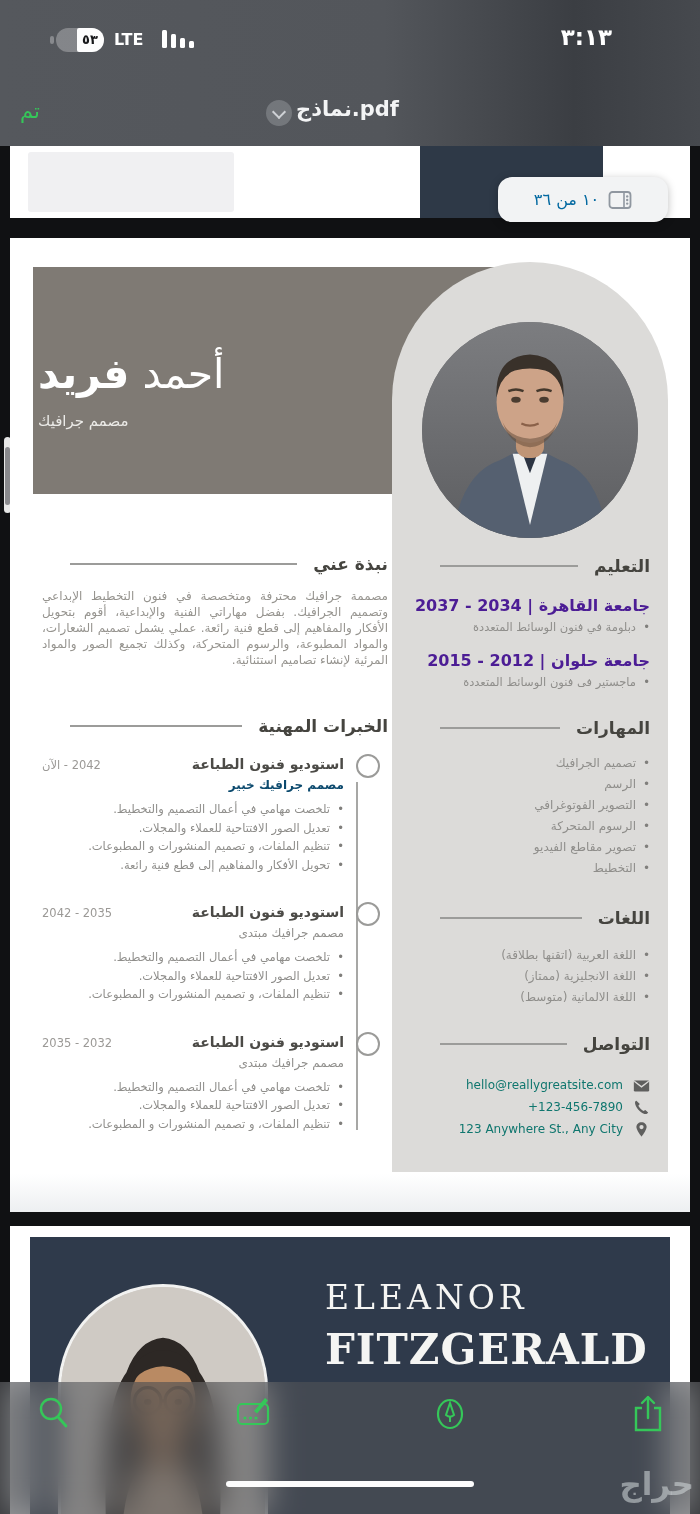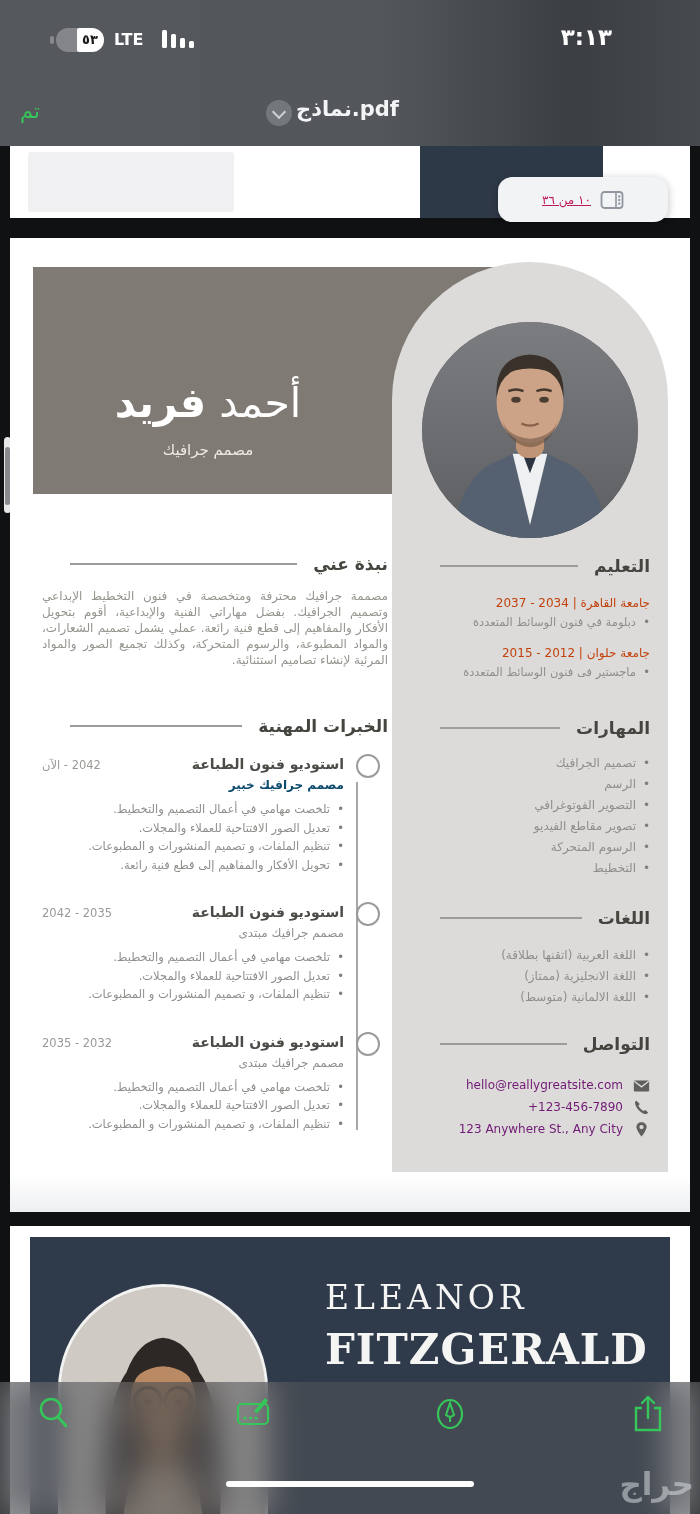--- a/index.html
+++ b/index.html
@@ -30,31 +30,31 @@
   .doc{position:absolute;left:0;top:146px;width:700px;height:1368px;}
 
   
   .page9{position:absolute;left:10px;top:0;width:680px;height:72px;background:#fff;}
   .p9-gray{position:absolute;left:18px;top:6px;width:206px;height:60px;background:#f0f0f2;border-radius:3px;}
   .p9-navy{position:absolute;left:410px;top:0;width:183px;height:72px;background:#2e3947;}
 
   
   .pill{position:absolute;left:498px;top:31px;width:170px;height:45px;border-radius:14px;background:#f2f3f4;
     box-shadow:0 2px 8px rgba(0,0,0,0.25);display:flex;align-items:center;justify-content:center;gap:9px;direction:rtl;}
-  .pill .ptxt{color:#be185d;font-size:12px;direction:rtl;text-decoration:underline;}
+  .pill .ptxt{color:#0369a1;font-size:16px;direction:rtl;}
 
   
   .sb-track{position:absolute;left:4px;top:291px;width:7px;height:76px;border-radius:4px;background:rgba(250,250,250,0.92);}
   .sb-thumb{position:absolute;left:5px;top:301px;width:5px;height:58px;border-radius:3px;background:#8a8a8e;}
 
   
   .page10{position:absolute;left:10px;top:92px;width:680px;height:974px;background:#fff;overflow:hidden;}
   .p10-bottom{position:absolute;left:0;bottom:0;width:680px;height:38px;background:linear-gradient(#ffffff,#edeff1);}
   .hdr-brown{position:absolute;left:23px;top:29px;width:512px;height:227px;background:#7f7a74;}
-  .name-wrap{position:absolute;left:18px;top:112px;width:360px;text-align:center;color:#fff;direction:rtl;margin-top:29px;}
+  .name-wrap{position:absolute;left:28px;top:112px;width:360px;text-align:left;color:#fff;direction:rtl;}
   .name-wrap .nm{font-size:41px;letter-spacing:0;}
   .name-wrap .nm .n1{font-weight:500;} .name-wrap .nm .n2{font-weight:800;}
   .name-wrap .role{margin-top:14px;font-size:15px;color:#ecebe8;letter-spacing:2px;}
   .arch{position:absolute;left:382px;top:24px;width:276px;height:910px;border-radius:138px 138px 0 0;background:#dcdbd9;}
   .photo{position:absolute;left:412px;top:84px;width:216px;height:216px;border-radius:50%;overflow:hidden;background:#707174;}
 
   
   .sec-head{display:flex;align-items:center;direction:rtl;}
   .sec-head .t{font-weight:bold;font-size:17px;color:#45443f;white-space:nowrap;}
   .sec-head .ln{flex:1;height:2px;background:#9c9c9a;margin-left:28px;margin-right:16px;}
@@ -77,27 +77,27 @@
   .jrole{margin-top:6px;font-size:12px;color:#8f8e8b;direction:rtl;}
   .job1 .jrole{font-weight:bold;color:#0c4a6e;}
   .job ul.dots{margin-top:8px;} .job ul.dots li{font-size:11.5px;line-height:18.5px;}
   .job{margin-top:20px;} .job+.job{margin-top:30px;}
 
   
   .s-sec{position:absolute;left:402px;width:238px;}
   .s-edu{top:318px;} .s-skill{top:480px;} .s-lang{top:670px;} .s-contact{top:796px;}
   .edu-item{margin-top:20px;direction:rtl;}
   .edu-item+.edu-item{margin-top:15px;}
-  .edu-school{font-size:12px;font-weight:normal;color:#c2410c;}
+  .edu-school{font-size:16px;font-weight:bold;color:#4c1d95;}
   .edu-item ul.dots{margin-top:3px;} .edu-item ul.dots li{line-height:18px;font-size:11.5px;}
   .s-skill ul.dots{margin-top:15px;}
   .s-lang ul.dots{margin-top:17px;}
   .c-rows{margin-top:20px;}
   .c-row{display:flex;direction:rtl;align-items:center;gap:10px;height:22px;justify-content:flex-start;}
-  .c-row .cv{font-size:12px;color:#701a75;}
+  .c-row .cv{font-size:12px;color:#0f766e;}
   .c-ic{width:17px;height:17px;flex:none;}
 
   
   .page11{position:absolute;left:10px;top:1080px;width:680px;height:288px;background:#fff;}
   .p11-head{position:absolute;left:20px;top:11px;width:640px;height:280px;background:#2f3a4b;}
   .arch2{position:absolute;left:48px;top:58px;width:204px;height:240px;border:3px solid #f2f2f1;
     border-bottom:none;border-radius:105px 105px 0 0;overflow:hidden;background:#cfcac4;}
   .p11-name{position:absolute;left:315px;top:52px;color:#f5f5f3;font-family:"DejaVu Serif", serif;}
   .p11-name .l1{font-size:33px;letter-spacing:4px;font-weight:500;}
   .p11-name .l2{font-size:42px;letter-spacing:1px;font-weight:bold;margin-top:8px;}
@@ -285,22 +285,22 @@
 
       <div class="s-sec s-skill">
         <div class="sec-head">
           <span class="t">المهارات</span>
           <span class="ln"></span>
         </div>
         <ul class="dots">
           <li>تصميم الجرافيك</li>
           <li>الرسم</li>
           <li>التصوير الفوتوغرافي</li>
+          <li>الرسوم المتحركة</li>
           <li>تصوير مقاطع الفيديو</li>
-          <li>الرسوم المتحركة</li>
           <li>التخطيط</li>
         </ul>
       </div>
 
       <div class="s-sec s-lang">
         <div class="sec-head">
           <span class="t">اللغات</span>
           <span class="ln"></span>
         </div>
         <ul class="dots">

